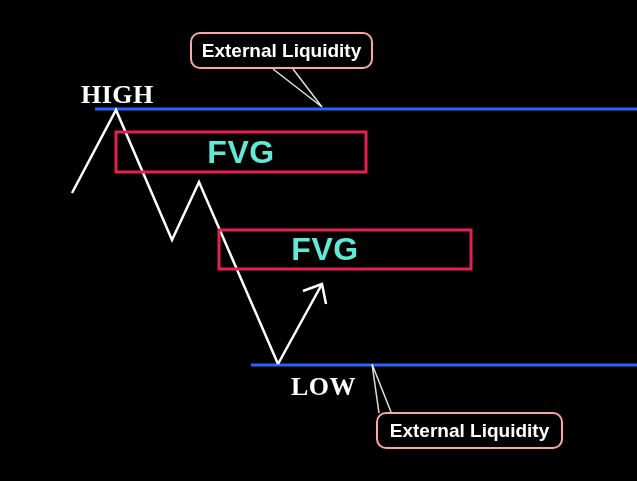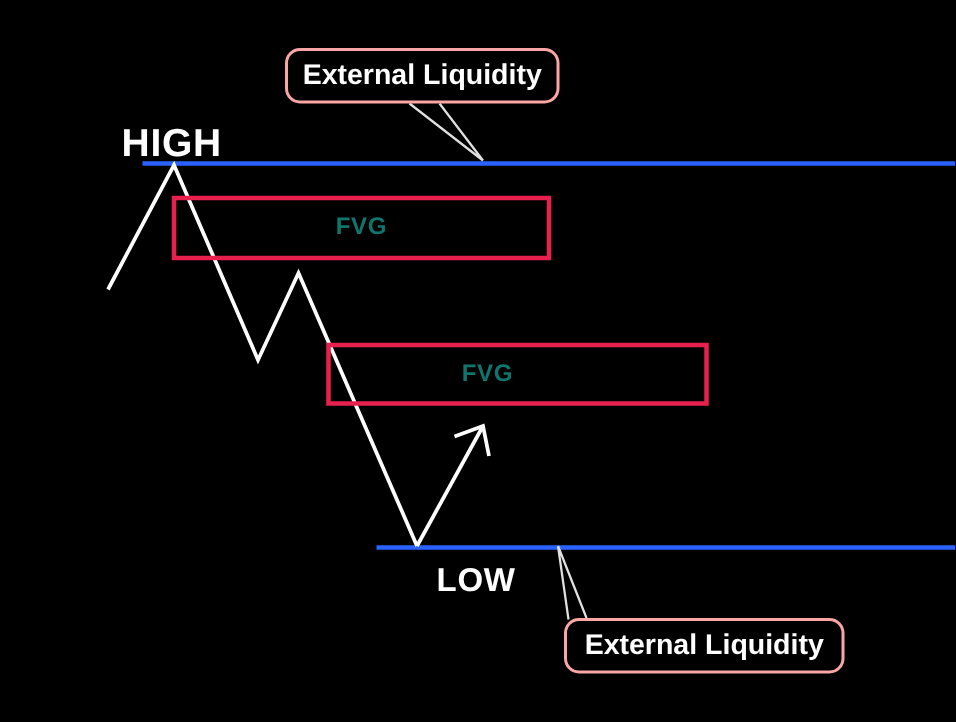--- a/index.html
+++ b/index.html
@@ -19,43 +19,44 @@
     position: absolute;
     left: 0;
     top: 0;
   }
   .lbl {
     position: absolute;
     color: #ffffff;
     font-weight: bold;
     white-space: nowrap;
     user-select: none;
+    font-family: Liberation Serif, serif;
   }
   .lbl-high {
     left: 81px;
     top: 82px;
     font-size: 26px;
     line-height: 26px;
     letter-spacing: 0.5px;
   }
   .lbl-low {
     left: 291px;
     top: 374px;
-    font-size: 22px;
+    font-size: 26px;
     line-height: 26px;
     letter-spacing: 0.5px;
   }
   .fvg-label {
     position: absolute;
     display: flex;
     align-items: center;
     justify-content: center;
-    color: #0f766e;
+    color: #5eead4;
     font-weight: bold;
-    font-size: 16px;
+    font-size: 32px;
     letter-spacing: 0.5px;
   }
   .fvg-label-1 {
     left: 116px;
     top: 132px;
     width: 250px;
     height: 40px;
   }
   .fvg-label-2 {
     left: 219px;

